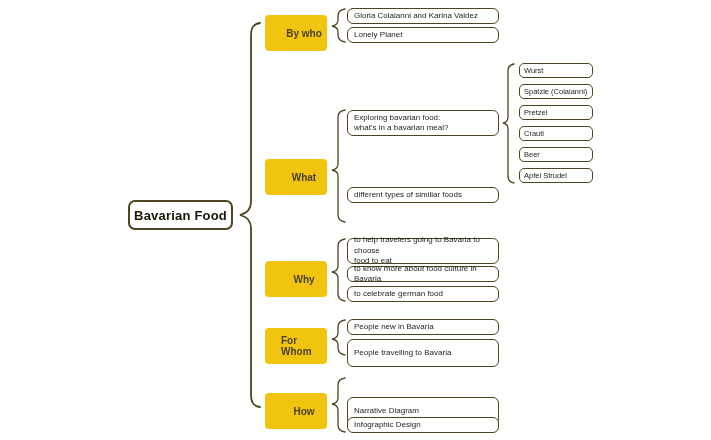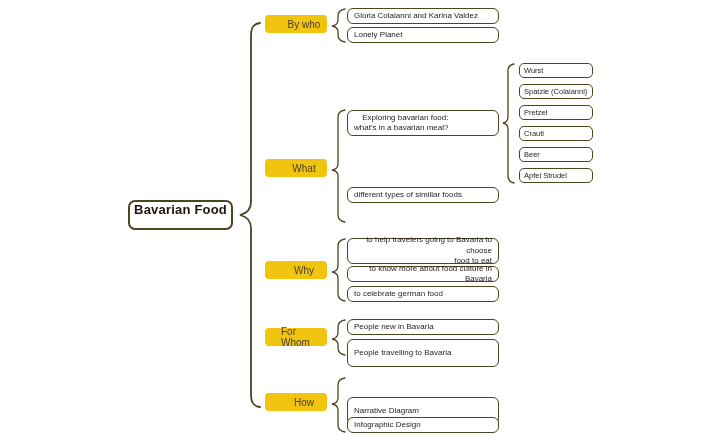--- a/index.html
+++ b/index.html
@@ -14,38 +14,38 @@
   .canvas{
     position:relative;width:711px;height:440px;background:var(--background);
     font-family:"Liberation Sans",sans-serif;overflow:hidden;
   }
   svg.links{position:absolute;left:0;top:0;color:var(--line-olive);}
   .brace{fill:none;stroke:currentColor;stroke-width:1.3;stroke-linecap:round;}
   .brace.big{stroke-width:1.8;}
   .root-node{
     position:absolute;left:128px;top:200px;width:105px;height:30px;
     background:#fff;border:2px solid var(--line-olive);border-radius:7px;
-    display:flex;align-items:flex-start;justify-content:center;
+    display:flex;align-items:center;justify-content:center;
     font-size:13px;font-weight:bold;color:var(--root-text);
     box-sizing:border-box;letter-spacing:.2px;
   }
   .branch-label{
-    position:absolute;left:265px;width:62px;height:18px;
+    position:absolute;left:265px;width:62px;height:36px;
     background:var(--accent-yellow);border-radius:4px;
     display:flex;align-items:center;justify-content:center;
-    font-size:10px;font-weight:normal;color:var(--label-text);
+    font-size:10px;font-weight:bold;color:var(--label-text);
     box-sizing:border-box;
     padding-left:16px;
   }
   .leaf{
     position:absolute;left:347px;width:152px;
     background:#fff;border:1.3px solid var(--line-olive);border-radius:6px;
     display:flex;align-items:center;padding:0 6px;
     font-size:8px;color:var(--leaf-text);line-height:1.3;
-    white-space:pre-line;box-sizing:border-box;text-align:right;
+    white-space:pre-line;box-sizing:border-box;
   }
   .leaf.sm{left:519px;width:74px;font-size:7.5px;padding:3px 4px;border-radius:5px;}
 </style>
 </head>
 <body>
 
 <div class="canvas">
 
   <svg class="links" width="711" height="440" viewBox="0 0 711 440">
     <path class="brace big" d="M 260 23 C 253 24 251 28 251 36 L 251 202 C 251 209 248 213 240 215 C 248 217 251 221 251 228 L 251 394 C 251 402 253 406 260 407"></path>

